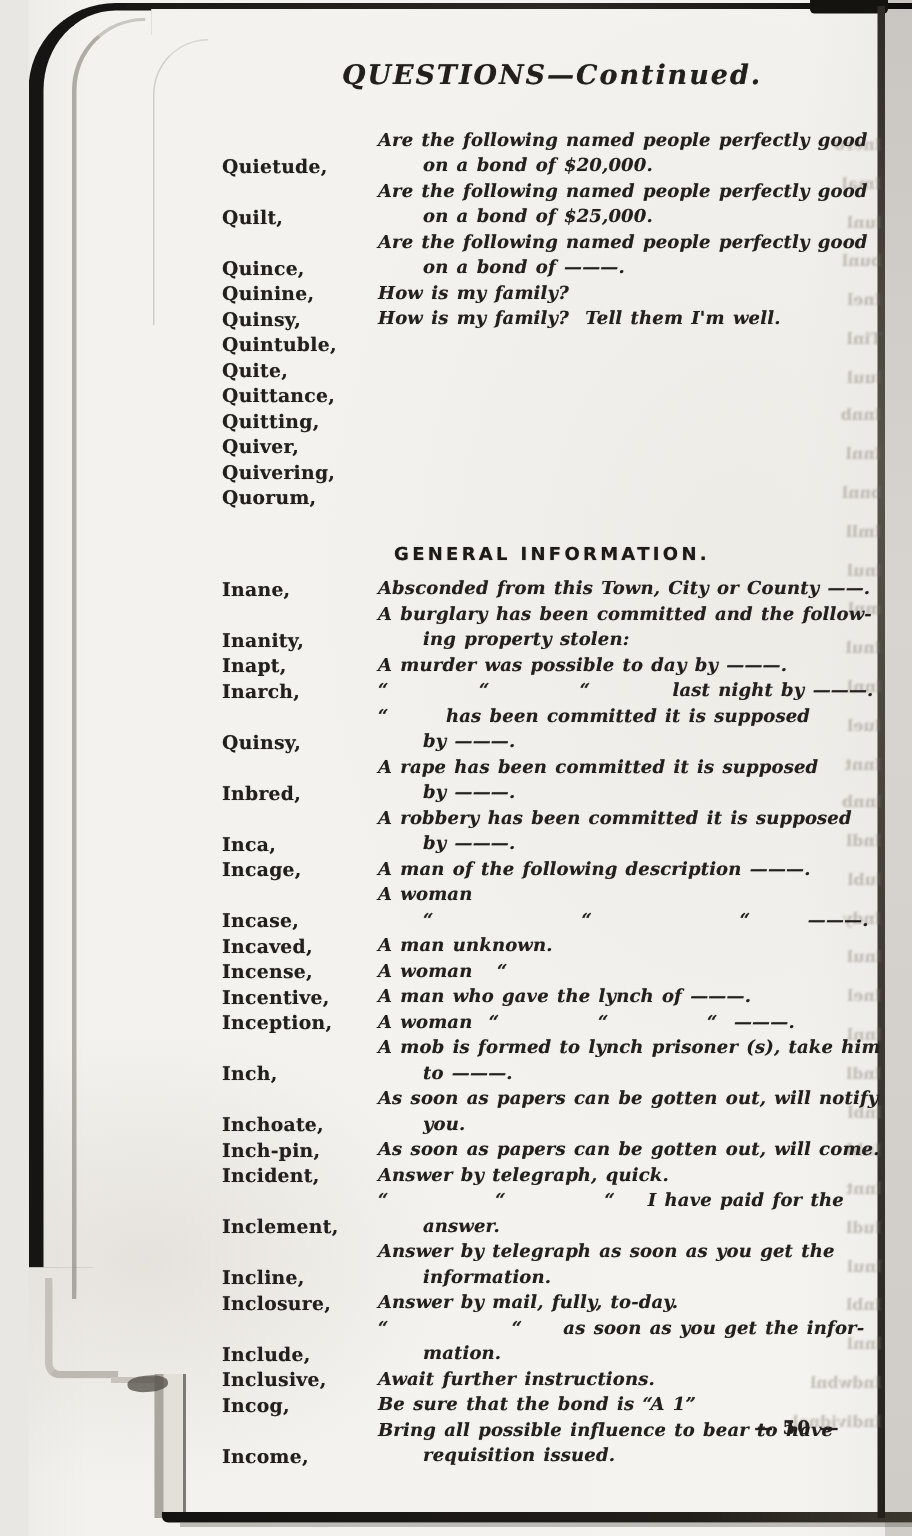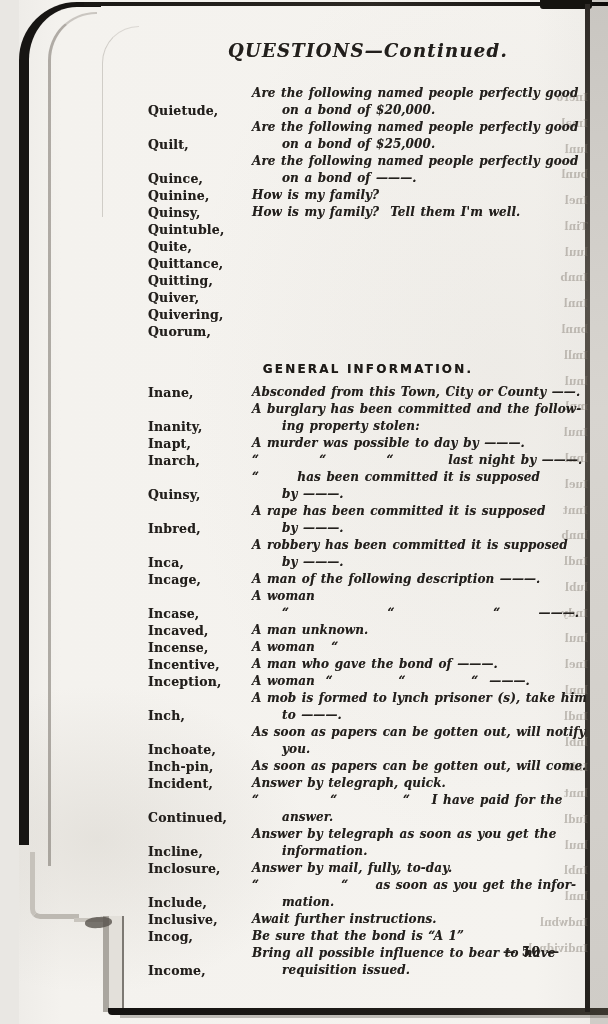--- a/index.html
+++ b/index.html
@@ -239,21 +239,21 @@
         <div class="row">
         <div class="term">Incaved,</div>
         <div class="def">A man unknown.</div>
       </div>
         <div class="row">
         <div class="term">Incense,</div>
         <div class="def">A woman&nbsp;&nbsp;&nbsp;“</div>
       </div>
         <div class="row">
         <div class="term">Incentive,</div>
-        <div class="def">A man who gave the bond of ———.</div>
+        <div class="def">A man who gave the lynch of ———.</div>
       </div>
         <div class="row">
         <div class="term">Inception,</div>
         <div class="def">A woman&nbsp;&nbsp;“&nbsp;&nbsp;&nbsp;&nbsp;&nbsp;&nbsp;&nbsp;&nbsp;&nbsp;&nbsp;&nbsp;&nbsp;“&nbsp;&nbsp;&nbsp;&nbsp;&nbsp;&nbsp;&nbsp;&nbsp;&nbsp;&nbsp;&nbsp;&nbsp;“&nbsp;&nbsp;———.</div>
       </div>
         <div class="row">
         <div class="term">Inch,</div>
         <div class="def">A mob is formed to lynch prisoner (s), take him
 to ———.</div>
       </div>
@@ -264,21 +264,21 @@
       </div>
         <div class="row">
         <div class="term">Inch-pin,</div>
         <div class="def">As soon as papers can be gotten out, will come.</div>
       </div>
         <div class="row">
         <div class="term">Incident,</div>
         <div class="def">Answer by telegraph, quick.</div>
       </div>
         <div class="row">
-        <div class="term">Continued,</div>
+        <div class="term">Inclement,</div>
         <div class="def">“&nbsp;&nbsp;&nbsp;&nbsp;&nbsp;&nbsp;&nbsp;&nbsp;&nbsp;&nbsp;&nbsp;&nbsp;&nbsp;“&nbsp;&nbsp;&nbsp;&nbsp;&nbsp;&nbsp;&nbsp;&nbsp;&nbsp;&nbsp;&nbsp;&nbsp;“&nbsp;&nbsp;&nbsp;&nbsp;I have paid for the
 answer.</div>
       </div>
         <div class="row">
         <div class="term">Incline,</div>
         <div class="def">Answer by telegraph as soon as you get the
 information.</div>
       </div>
         <div class="row">
         <div class="term">Inclosure,</div>

